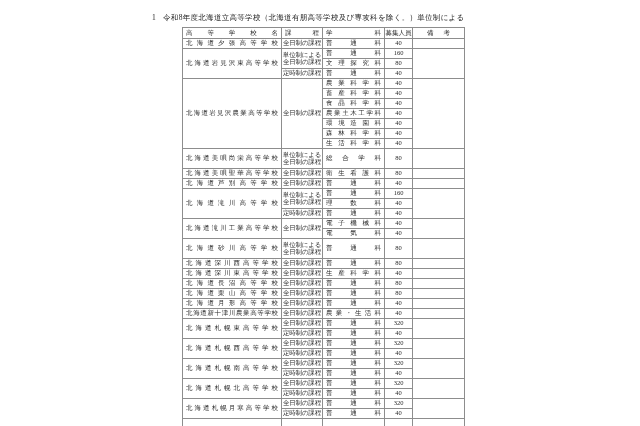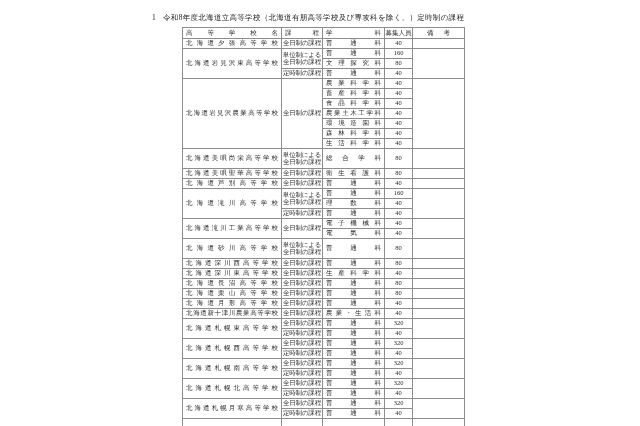--- a/index.html
+++ b/index.html
@@ -38,21 +38,21 @@
   .course{text-align:center;font-size:6px;letter-spacing:-0.2px;}
   .course .ln{display:block;text-align:center;}
   .namecell{font-size:6.3px;}
   .deptcell{font-size:6.5px;}
   .remark{background:#fff;}
 </style>
 </head>
 <body>
 
 <div class="doc-title">
-  <span class="no">1</span><span>令和8年度北海道立高等学校（北海道有朋高等学校及び専攻科を除く。）定時制の課程</span>
+  <span class="no">1</span><span>令和8年度北海道立高等学校（北海道有朋高等学校及び専攻科を除く。）単位制による</span>
 </div>
 
 <table class="rec">
   <colgroup>
     <col style="width:99px">
       <col style="width:41px">
       <col style="width:62px">
       <col style="width:28px">
       <col style="width:52px">
   </colgroup>

